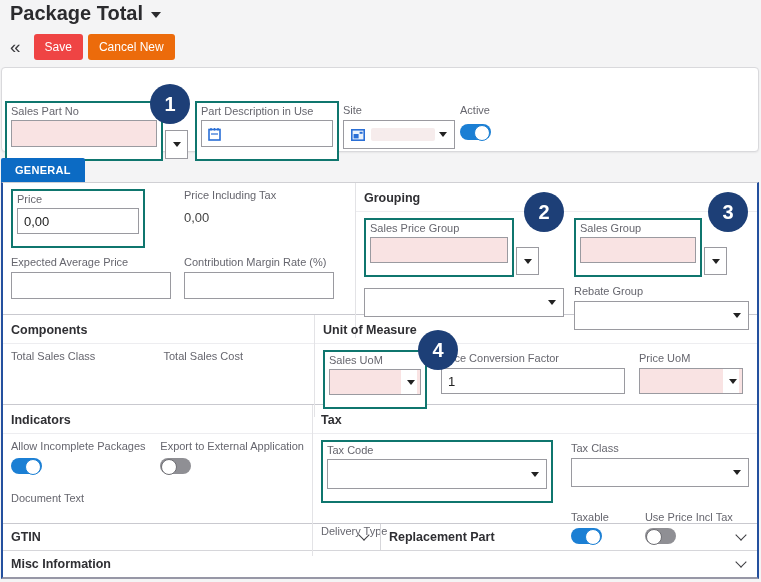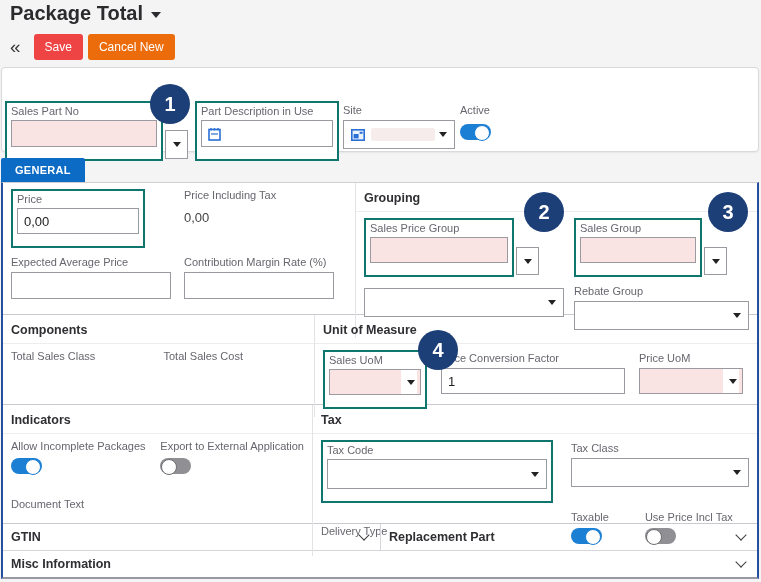--- a/index.html
+++ b/index.html
@@ -276,21 +276,21 @@
         <div class="sec-h">Indicators</div>
         <div class="sec-b grid2" style="row-gap:4px;">
           <div>
             <span class="flabel">Allow Incomplete Packages</span>
             <span class="toggle on" style="margin-top:5px;"></span>
           </div>
           <div>
             <span class="flabel">Export to External Application</span>
             <span class="toggle" style="margin-top:5px;"></span>
           </div>
-          <div style="grid-column:1 / span 2; margin-top:12px;">
+          <div style="grid-column:1 / span 2; margin-top:6px;">
             <span class="plain-label">Document Text</span>
           </div>
         </div>
       </div>
 
       <div class="col-r">
         <div class="sec-h">Tax</div>
         <div class="sec-b" style="display:grid; grid-template-columns:238px 1fr; column-gap:12px; row-gap:6px;">
           <div>
             <div class="hl" style="width:232px;">

